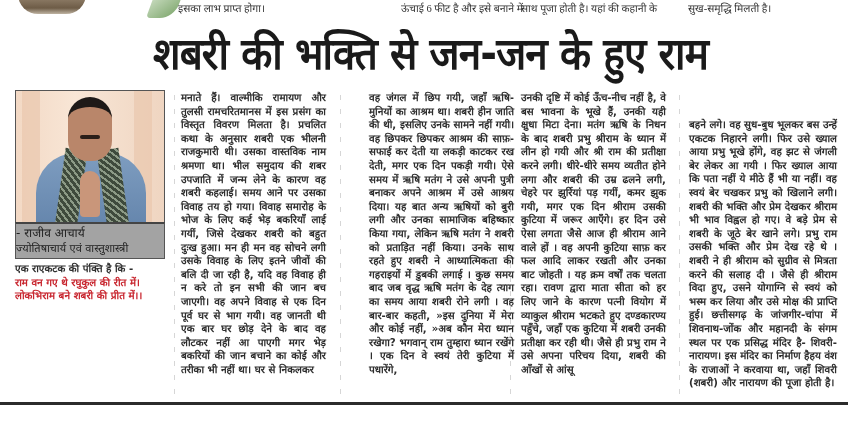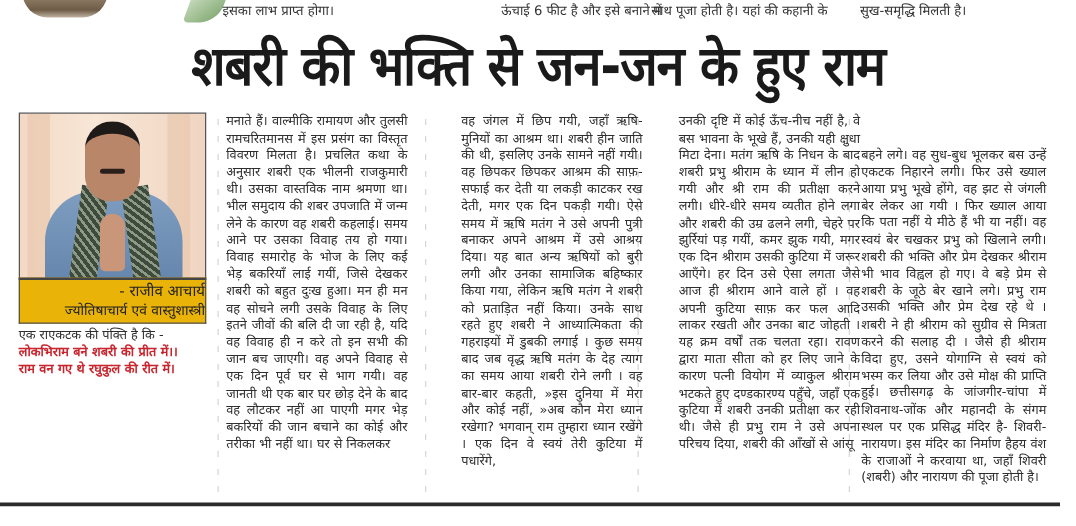--- a/index.html
+++ b/index.html
@@ -11,21 +11,21 @@
   .top-thumb {
     position:absolute; left:18px; top:-6px; width:68px; height:20px;
     border-radius:0 0 30px 30px;
     background:linear-gradient(180deg,#9b8a74 0%,#6e5c47 70%,#bfb3a2 100%);
   }
   .top-leaf {
     position:absolute; left:150px; top:-4px; width:28px; height:22px;
     background:linear-gradient(135deg,#c9dcc0,#7da66c);
     border-radius:0 0 14px 4px; transform:skewX(-20deg);
   }
-  .top-text { position:absolute; top:1px; font-size:10.5px; color:#333; white-space:nowrap; }
+  .top-text { position:absolute; top:1px; font-size:10.5px; color:#333; white-space:nowrap;font-family:Liberation Serif, serif; }
   .headline {
     position:absolute; left:0; top:26px; width:861px; text-align:center;
     font-family:"DejaVu Sans", sans-serif; font-weight:bold; font-size:44px;
     letter-spacing:-1px; color:#1a1a1a; line-height:56px;
     transform:scaleX(0.92); transform-origin:center;
   }
   .photo-frame {
     position:absolute; left:15px; top:90px; width:148px; height:132px;
     border:1px solid #555; overflow:hidden;
     background:linear-gradient(90deg,#f3d9c5 0%,#f8e6d6 40%,#efd5c1 100%);
@@ -45,31 +45,31 @@
     position:absolute; left:52px; top:6px; width:44px; height:54px;
     border-radius:22px 22px 20px 20px; background:#b9866a; border-top:10px solid #1e1a18;
   }
   .photo-mustache { position:absolute; left:64px; top:44px; width:20px; height:4px; background:#2a1f1a; border-radius:3px; }
   .photo-hands {
     position:absolute; left:64px; top:80px; width:20px; height:46px;
     background:#c9967a; border-radius:10px 10px 4px 4px;
   }
   .caption-box {
     position:absolute; left:15px; top:222px; width:148px; height:34px;
-    border:1px solid #555; border-top:2px solid #444; background:#eab308; text-align:right;
+    border:1px solid #555; border-top:2px solid #444; background:#a3a3a3; text-align:left;
   }
   .caption-name { font-size:12px; line-height:15px; color:#222; margin-top:2px; }
   .caption-title { font-size:11px; line-height:15px; color:#222; }
   .col { position:absolute; font-size:10.2px; line-height:13.6px; color:#2e2e2e; text-align:justify; }
-  .col p { margin:0; }
+  .col p { margin:0;font-weight:bold; }
   .col-1 { left:15px; top:262px; width:155px; }
   .col-1 .red { color:#c8262f; font-weight:bold; }
   .col-2 { left:181px; top:91px; width:145px; }
   .col-3 { left:369px; top:91px; width:145px; }
-  .col-4 { left:543px; top:91px; width:145px; }
+  .col-4 { left:521px; top:91px; width:145px; }
   .col-5 { left:689px; top:91px; width:148px;margin-top:27px; }
   .rule-bottom { position:absolute; left:0; top:402px; width:848px; height:3px; background:#2b2b2b; }
   .rule-sep { position:absolute; top:95px; width:1px; height:300px;
     background:repeating-linear-gradient(180deg,#bbb 0 5px,transparent 5px 14px); opacity:.6; }
 </style>
 </head>
 <body>
 
 <div class="top-strip">
   <div class="top-thumb"></div>
@@ -92,22 +92,22 @@
   <div class="photo-mustache"></div>
   <div class="photo-hands"></div>
 </div>
 <div class="caption-box">
   <div class="caption-name">- राजीव आचार्य</div>
   <div class="caption-title">ज्योतिषाचार्य एवं वास्तुशास्त्री</div>
 </div>
 
 <div class="col col-1">
   <p>एक राएकटक की पंक्ति है कि -</p>
+  <p class="red">राम वन गए थे रघुकुल की रीत में।</p>
   <p class="red">लोकभिराम बने शबरी की प्रीत में।।</p>
-  <p class="red">राम वन गए थे रघुकुल की रीत में।</p>
 </div>
 
 <div class="rule-sep" style="left:174px;"></div>
 <div class="col col-2">
   <p>मनाते हैं। वाल्मीकि रामायण और तुलसी रामचरितमानस में इस प्रसंग का विस्तृत विवरण मिलता है। प्रचलित कथा के अनुसार शबरी एक भीलनी राजकुमारी थी। उसका वास्तविक नाम श्रमणा था। भील समुदाय की शबर उपजाति में जन्म लेने के कारण वह शबरी कहलाई। समय आने पर उसका विवाह तय हो गया। विवाह समारोह के भोज के लिए कई भेड़ बकरियाँ लाई गयीं, जिसे देखकर शबरी को बहुत दुःख हुआ। मन ही मन वह सोचने लगी उसके विवाह के लिए इतने जीवों की बलि दी जा रही है, यदि वह विवाह ही न करे तो इन सभी की जान बच जाएगी। वह अपने विवाह से एक दिन पूर्व घर से भाग गयी। वह जानती थी एक बार घर छोड़ देने के बाद वह लौटकर नहीं आ पाएगी मगर भेड़ बकरियों की जान बचाने का कोई और तरीका भी नहीं था। घर से निकलकर</p>
 </div>
 
 <div class="rule-sep" style="left:340px;"></div>
 <div class="col col-3">
   <p>वह जंगल में छिप गयी, जहाँ ऋषि-मुनियों का आश्रम था। शबरी हीन जाति की थी, इसलिए उनके सामने नहीं गयी। वह छिपकर छिपकर आश्रम की साफ़-सफाई कर देती या लकड़ी काटकर रख देती, मगर एक दिन पकड़ी गयी। ऐसे समय में ऋषि मतंग ने उसे अपनी पुत्री बनाकर अपने आश्रम में उसे आश्रय दिया। यह बात अन्य ऋषियों को बुरी लगी और उनका सामाजिक बहिष्कार किया गया, लेकिन ऋषि मतंग ने शबरी को प्रताड़ित नहीं किया। उनके साथ रहते हुए शबरी ने आध्यात्मिकता की गहराइयों में डुबकी लगाई । कुछ समय बाद जब वृद्ध ऋषि मतंग के देह त्याग का समय आया शबरी रोने लगी । वह बार-बार कहती, »इस दुनिया में मेरा और कोई नहीं, »अब कौन मेरा ध्यान रखेगा? भगवान् राम तुम्हारा ध्यान रखेंगे । एक दिन वे स्वयं तेरी कुटिया में पधारेंगे,</p>

